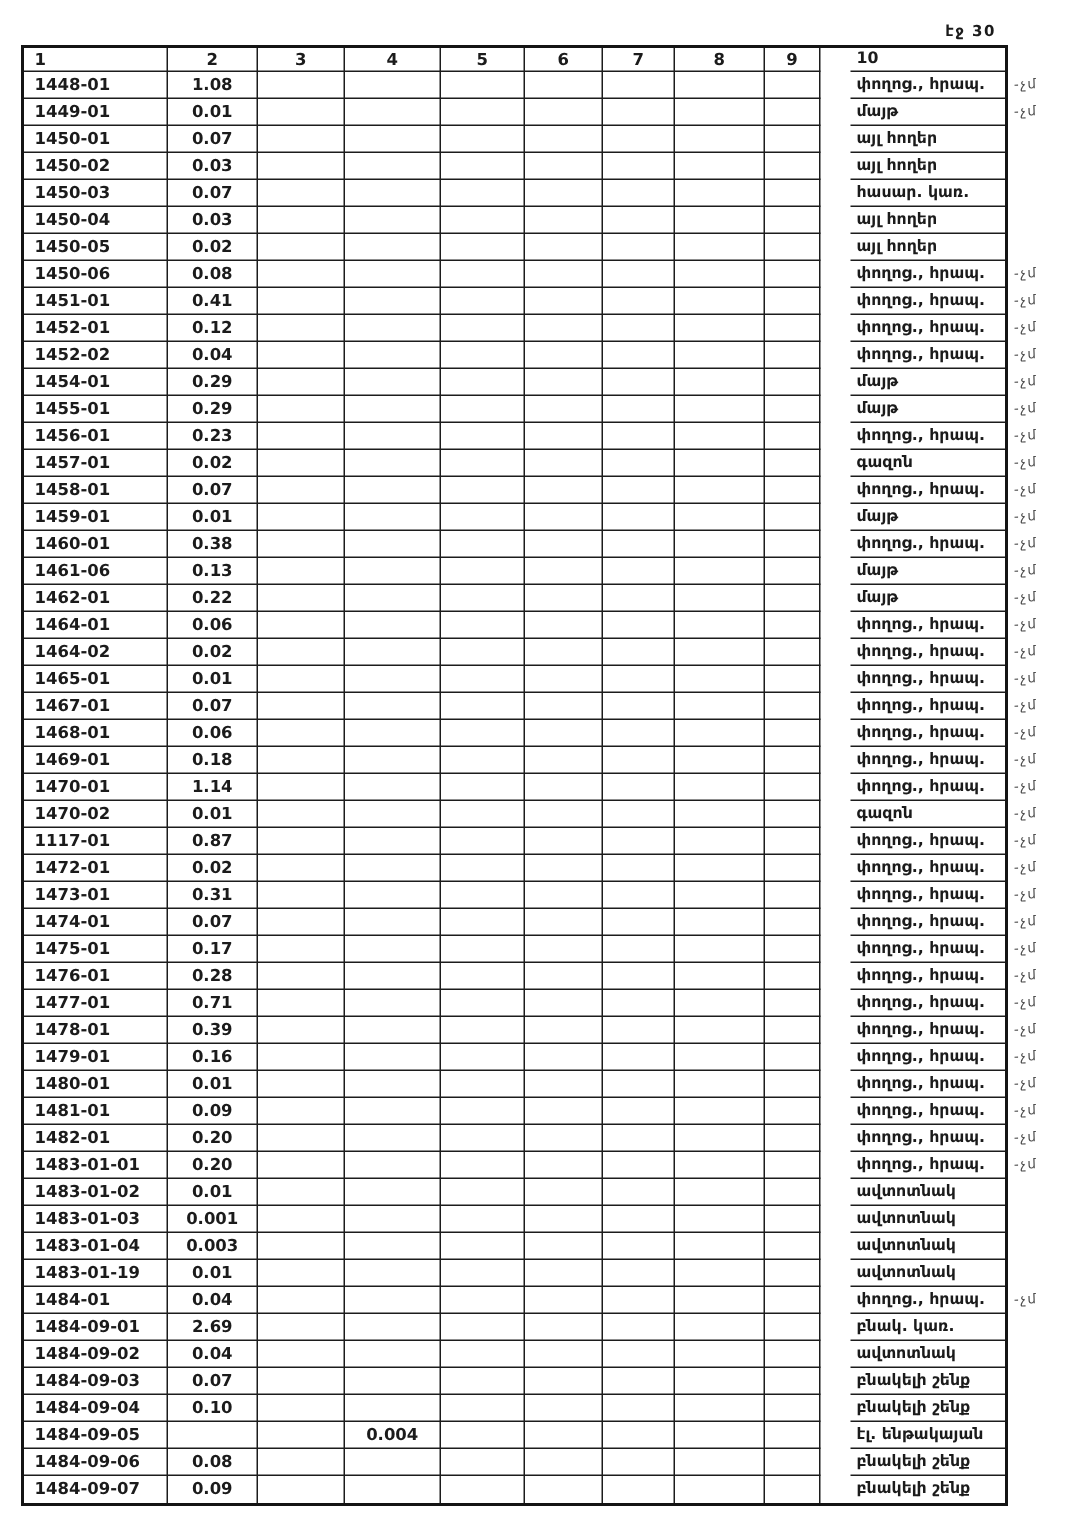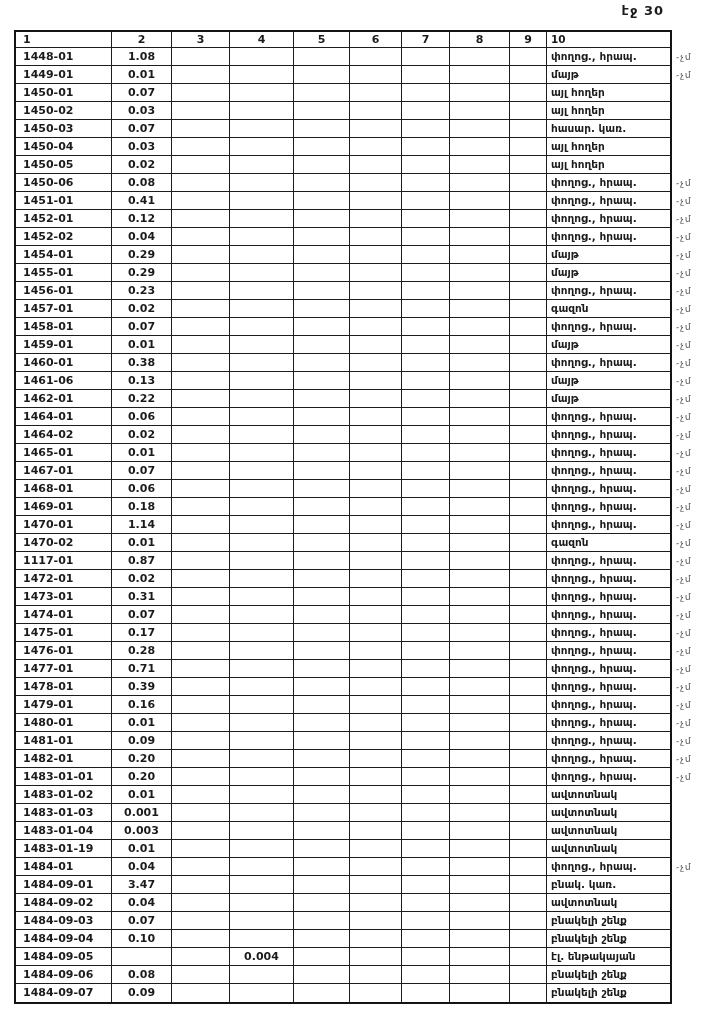--- a/index.html
+++ b/index.html
@@ -11,22 +11,22 @@
   .sheet{
     position:relative;
     width:712px;height:1012px;
     background:var(--paper);
     font-family:"DejaVu Sans",sans-serif;
     color:var(--ink);
     overflow:hidden;
   }
   .page-label{
     position:absolute;
-    top:3px;right:48px;
-    font-size:13px;font-weight:bold;letter-spacing:1px;text-align:center;
+    top:16px;right:48px;
+    font-size:10px;font-weight:bold;letter-spacing:1px;text-align:center;
   }
   .table-wrap{
     position:absolute;
     left:14px;top:30px;
     border:2px solid #141414;
     background:var(--paper);
   }
   .grid{
     display:grid;
     grid-template-columns:96px 60px 58px 64px 56px 52px 48px 60px 37px 123px;
@@ -46,21 +46,21 @@
     border-bottom:1px solid #1c1c1c;
     font-size:11px;font-weight:bold;
     line-height:17px;
     overflow:hidden;white-space:nowrap;
     padding:0 2px;
   }
   .c0{text-align:left;padding-left:7px;}
   .c1{text-align:center;}
   .c3{text-align:center;}
   .c9{text-align:left;padding-left:4px;font-size:10.5px;}
-  .hcell.c9,.cell.c9{border-right:none;}
+  .hcell.c9,.cell.c9{border-right:none;margin-left:20px;}
   .cell.lastrow{border-bottom:none;}
   .mark{
     position:absolute;
     left:676px;
     font-size:9px;
     font-weight:normal;
     color:var(--markcol);
     letter-spacing:1px;
     line-height:12px;
     transform:rotate(-2deg);
@@ -538,21 +538,21 @@
         <div class="cell c1">0.04</div>
         <div class="cell c2"></div>
         <div class="cell c3"></div>
         <div class="cell c4"></div>
         <div class="cell c5"></div>
         <div class="cell c6"></div>
         <div class="cell c7"></div>
         <div class="cell c8"></div>
         <div class="cell c9">փողոց., հրապ.</div>
         <div class="cell c0">1484-09-01</div>
-        <div class="cell c1">3.47</div>
+        <div class="cell c1">2.69</div>
         <div class="cell c2"></div>
         <div class="cell c3"></div>
         <div class="cell c4"></div>
         <div class="cell c5"></div>
         <div class="cell c6"></div>
         <div class="cell c7"></div>
         <div class="cell c8"></div>
         <div class="cell c9">բնակ. կառ.</div>
         <div class="cell c0">1484-09-02</div>
         <div class="cell c1">0.04</div>

